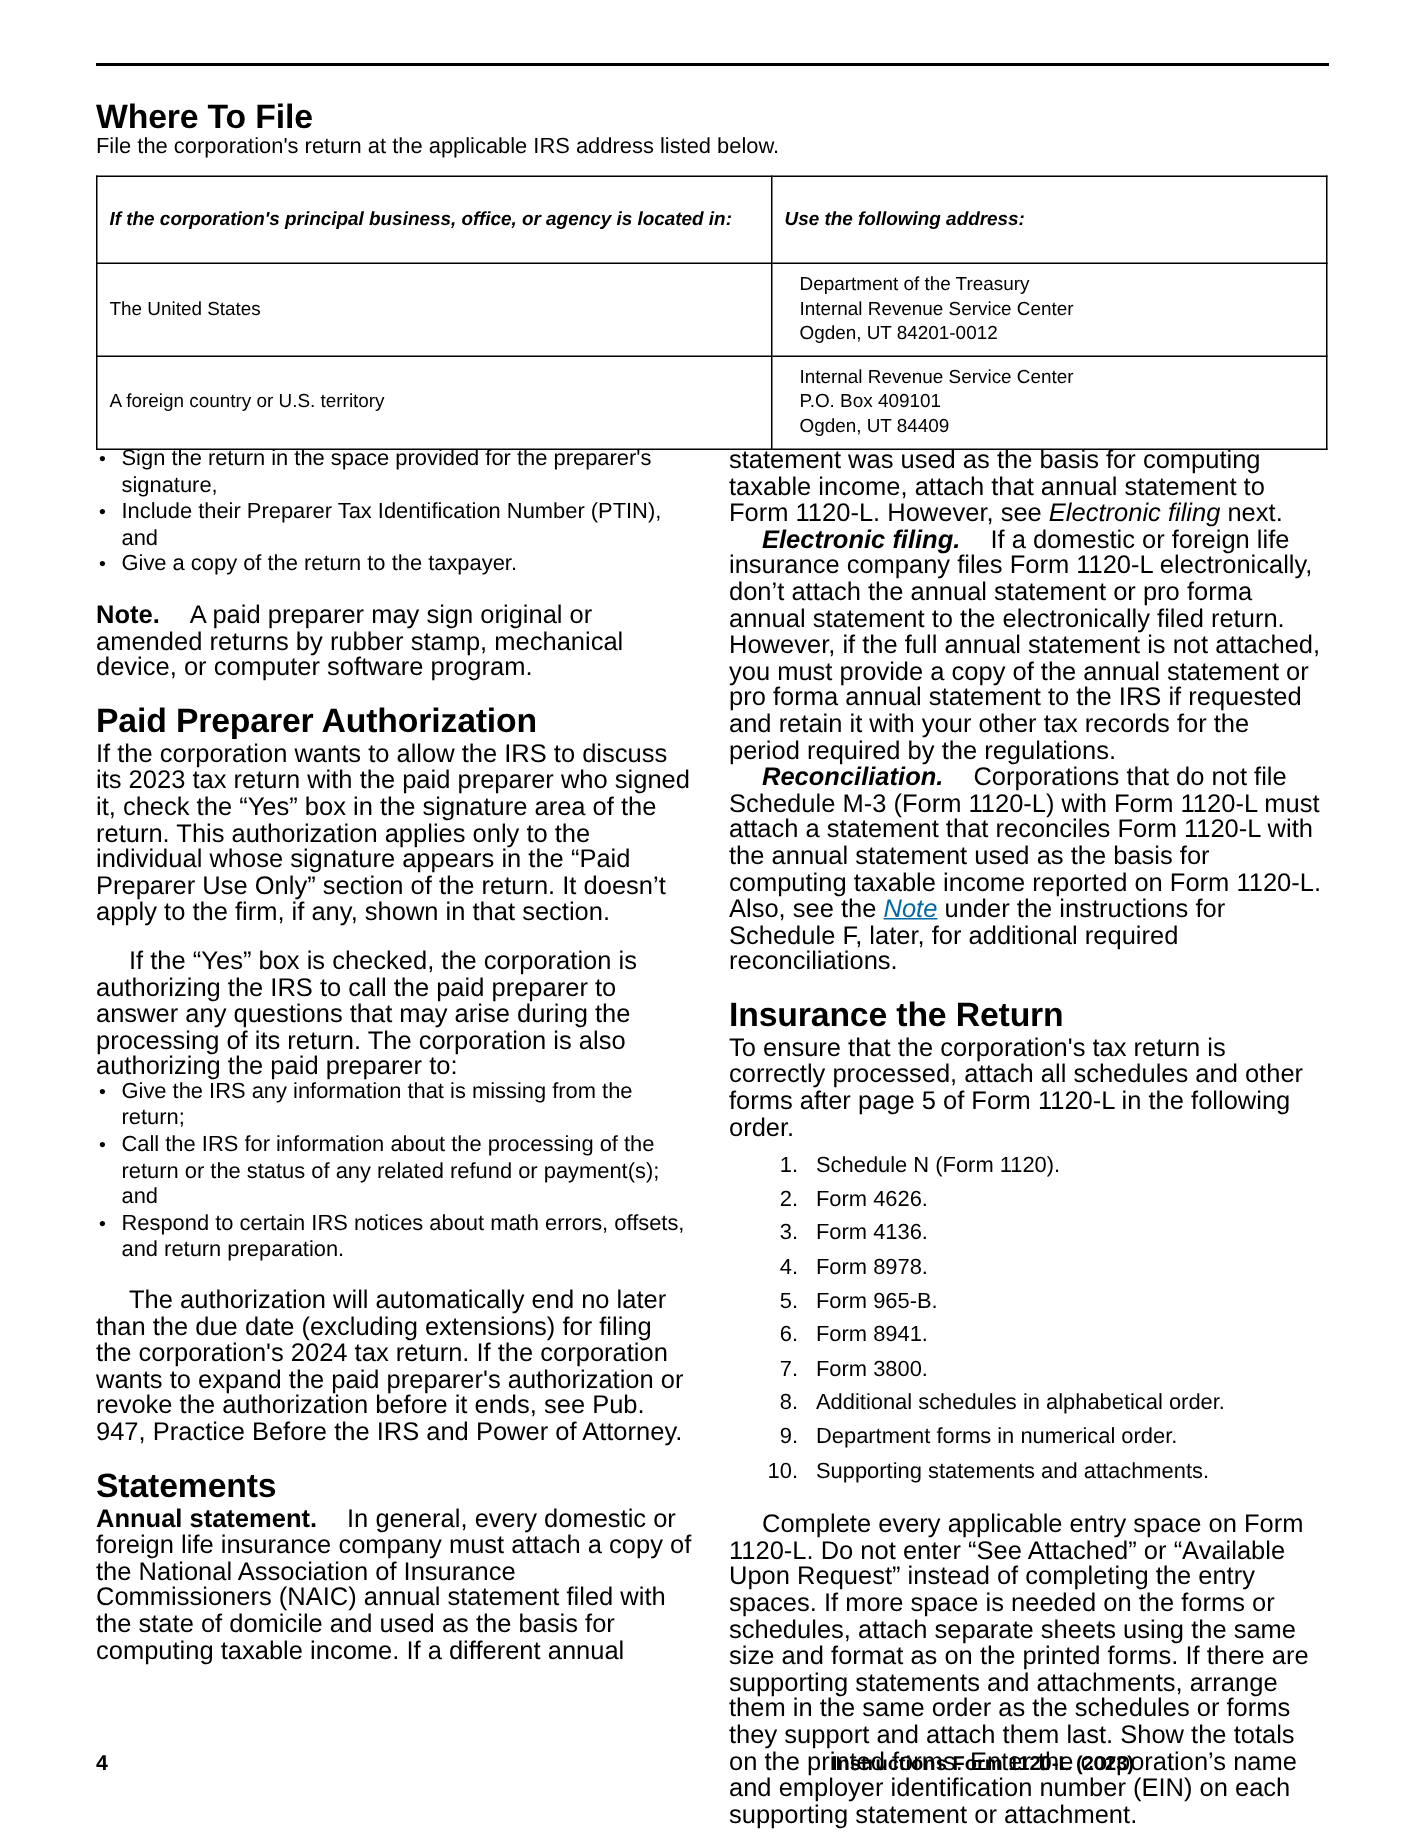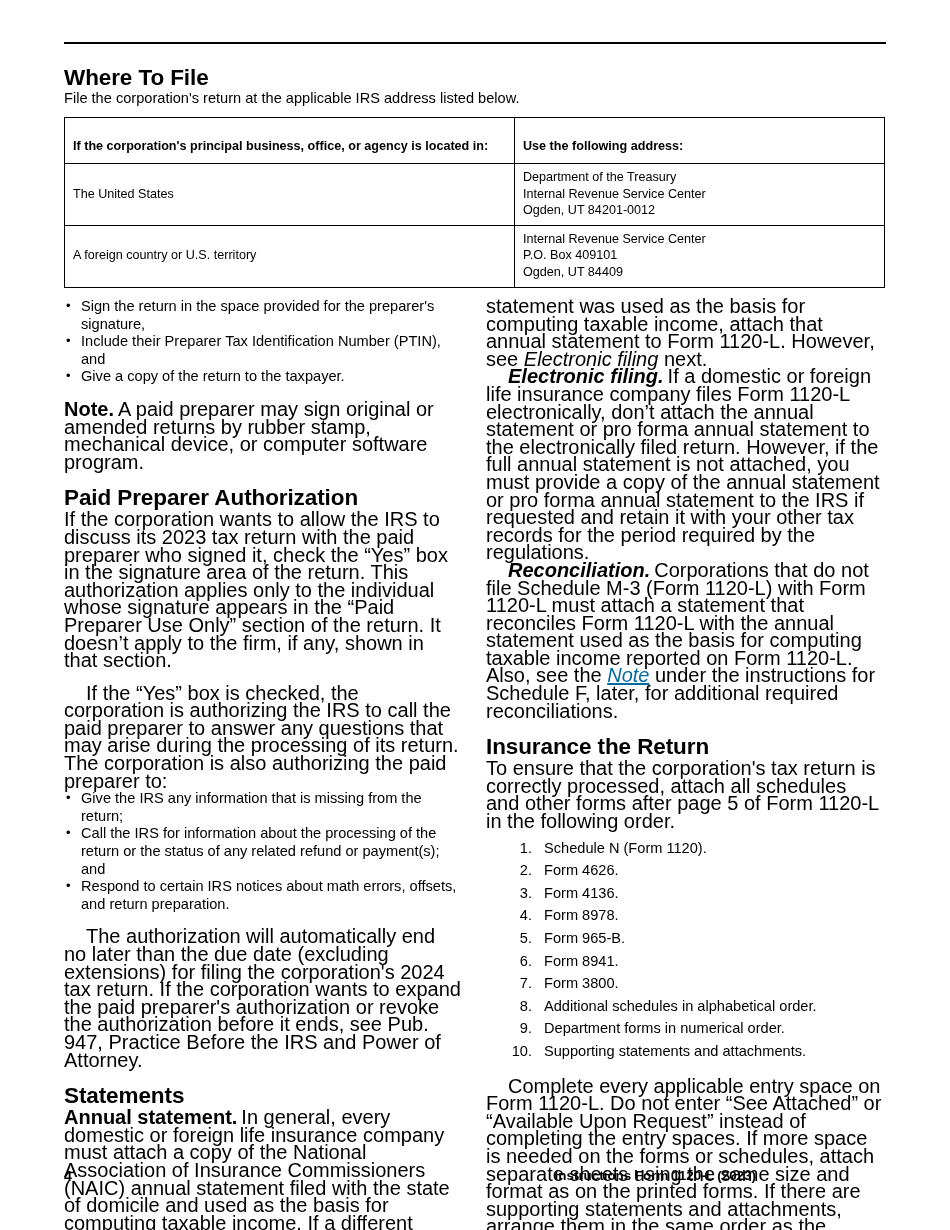--- a/index.html
+++ b/index.html
@@ -61,47 +61,48 @@
     text-align: left;
     vertical-align: middle;
     font-size: 12.6px;
     line-height: 16.6px;
     padding: 5px 8px 6px 8px;
   }
   .addr-table th {
     font-weight: bold;
     height: 32px;
     vertical-align: bottom;
-    padding-bottom: 8px;
+    padding-bottom: 20px;
+    font-style: italic;
   }
   .col-a { width: 450px; }
   .col-b { width: 370px; }
   .addr-table td.cell-body { height: 46px; }
-  .addr-line { display: block; }
+  .addr-line { display: block; margin-left: 10px; }
   
   .col {
     position: absolute;
     top: 298px;
     width: 398px;
     font-size: 14.6px;
     line-height: 17.6px;
   }
   .col-left  { left: 64px; }
   .col-right { left: 486px; }
   p {
     margin: 0 0 0 0;
-    font-size: 20px;
+    font-size: 17px;
     line-height: 17.6px;
   }
   p.indent { text-indent: 22px; }
   p.space-before { margin-top: 15px; }
   .runin-bold { font-weight: bold; }
   .runin-bolditalic { font-weight: bold; font-style: italic; }
   .ital { font-style: italic; }
-  .runin-pad { padding-right: 4px; }
+  .runin-pad { padding-right: 20px; }
   h2.sec {
     margin: 0;
     font-size: 22.5px;
     font-weight: bold;
     letter-spacing: -0.1px;
     line-height: 26px;
   }
   h2.sec-sp { margin-top: 14px; }
   
   ul.blist {

